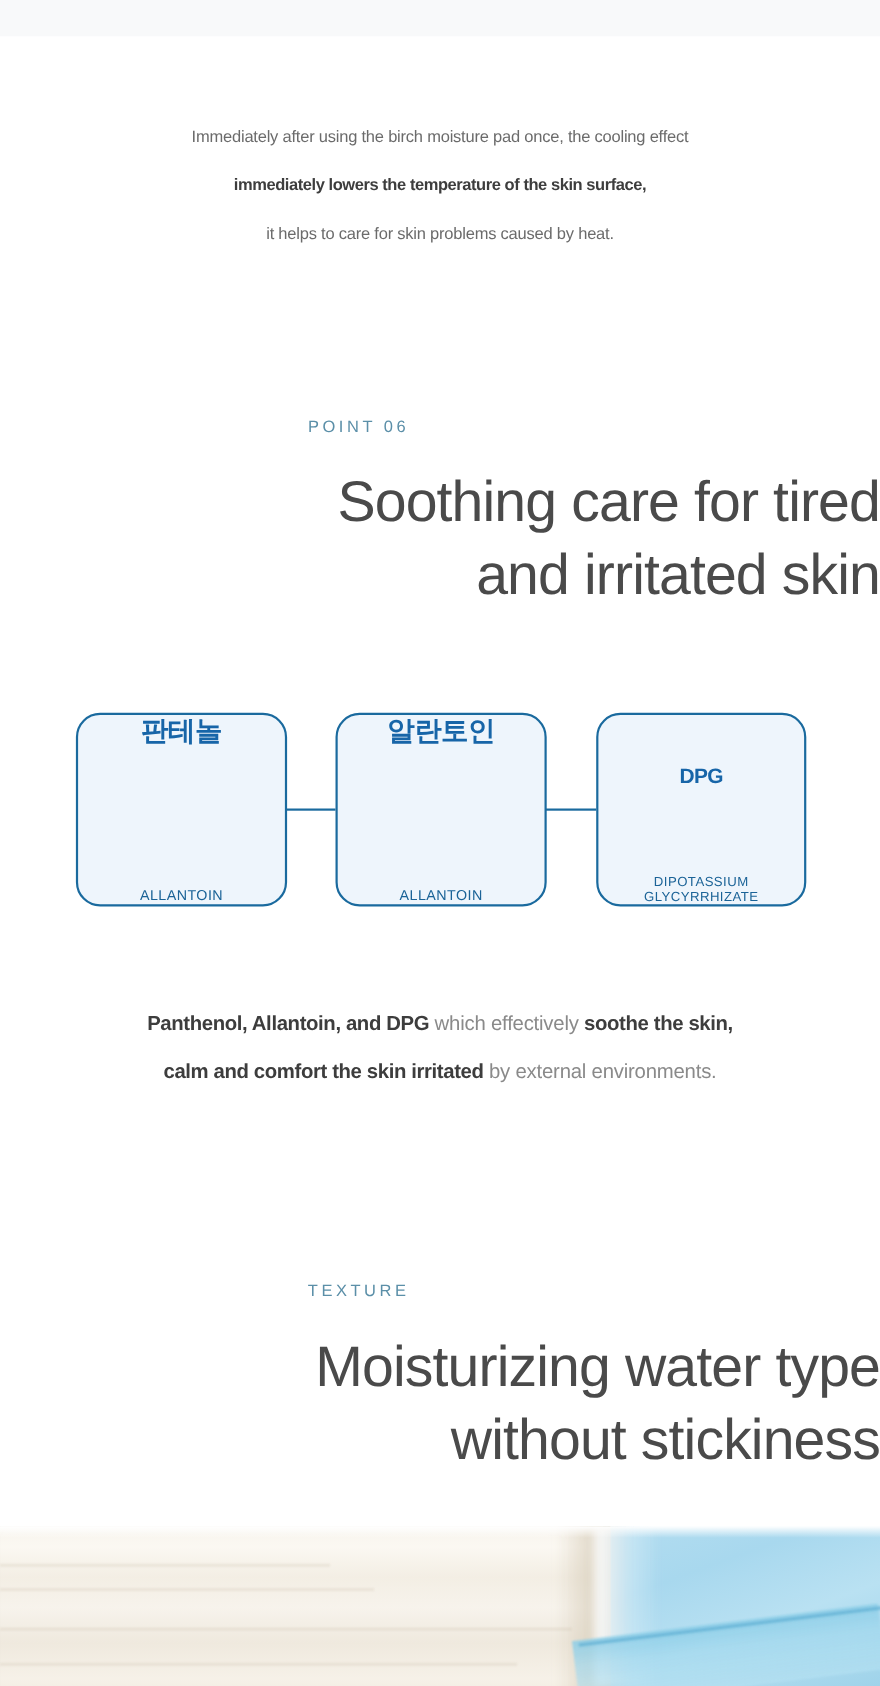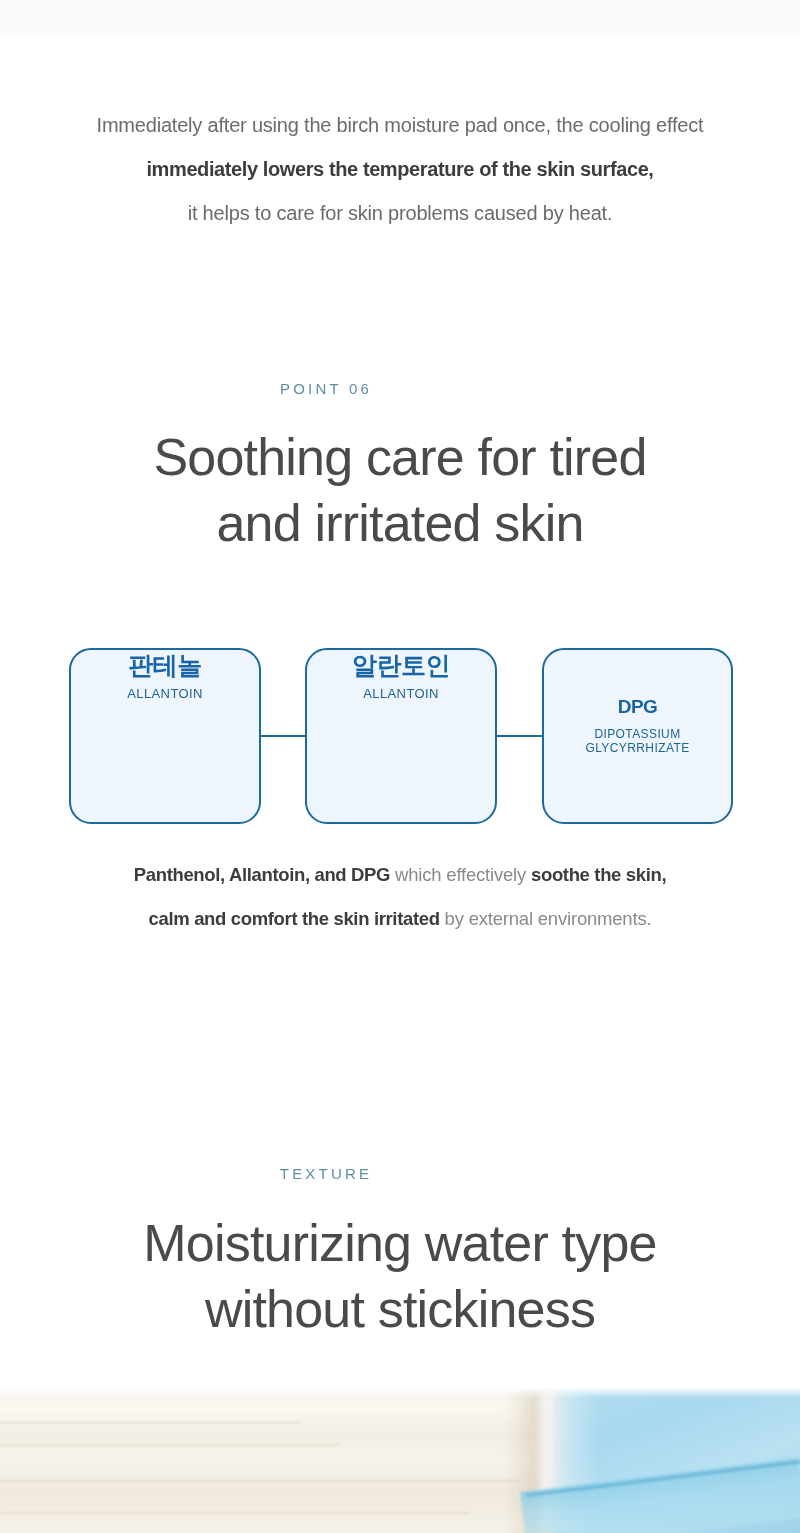--- a/index.html
+++ b/index.html
@@ -28,21 +28,21 @@
     background:#f8f9fa;
   }
 
   
   .intro {
     position:absolute;
     left:0; top:103px;
     width:800px;
     text-align:center;
     color:#6b6b6b;
-    font-size:20px;
+    font-size:15px;
     line-height:44px;
     letter-spacing:-0.2px;
   }
   .intro .ln { display:block; }
   .intro .ln.bold {
     color:#3d3d3d;
     font-weight:bold;
     letter-spacing:-0.4px;
     text-align:center;
   }
@@ -59,21 +59,21 @@
     font-weight:normal;
   }
   .eyebrow.point { top:380px; }
   .eyebrow.texture { top:1165px; }
 
   
   .headline {
     position:absolute;
     left:0;
     width:800px;
-    text-align:center;
+    text-align:right;
     color:#4a4a4a;
     font-size:52px;
     font-weight:300;
     line-height:66px;
     letter-spacing:-0.8px;
   }
   .headline .ln { display:block; }
   .headline.soothing { top:424px; }
   .headline.texture-head { top:1210px; }
 
@@ -95,21 +95,21 @@
   .ibox {
     position:absolute;
     top:0;
     height:176px;
     border:2px solid #1a6a9e;
     border-radius:22px;
     background:#eef5fc;
     display:flex;
     flex-direction:column;
     align-items:center;
-    justify-content:flex-start;
+    justify-content:space-between;
     text-align:center;
   }
   .ibox.b1 { left:0px;   width:192px; }
   .ibox.b2 { left:236px; width:192px; }
   .ibox.b3 { left:473px; width:191px; }
 
   .ibox .kr {
     color:#1765a8;
     font-weight:bold;
     font-size:25px;
@@ -123,21 +123,21 @@
     letter-spacing:0.4px;
     margin-top:6px;
   }
   .ibox.b3 .kr { font-size:19px;margin-top:42px; }
   .ibox.b3 .en { font-size:12px; line-height:14px; margin-top:5px; }
   .ibox .en .sub-ln { display:block; }
 
   
   .body-copy {
     position:absolute;
-    left:0; top:853px;
+    left:0; top:908px;
     width:800px;
     text-align:center;
     color:#8a8a8a;
     font-size:18.5px;
     line-height:44px;
     letter-spacing:-0.2px;
   }
   .body-copy .ln { display:block; }
   .body-copy b {
     color:#3d3d3d;

